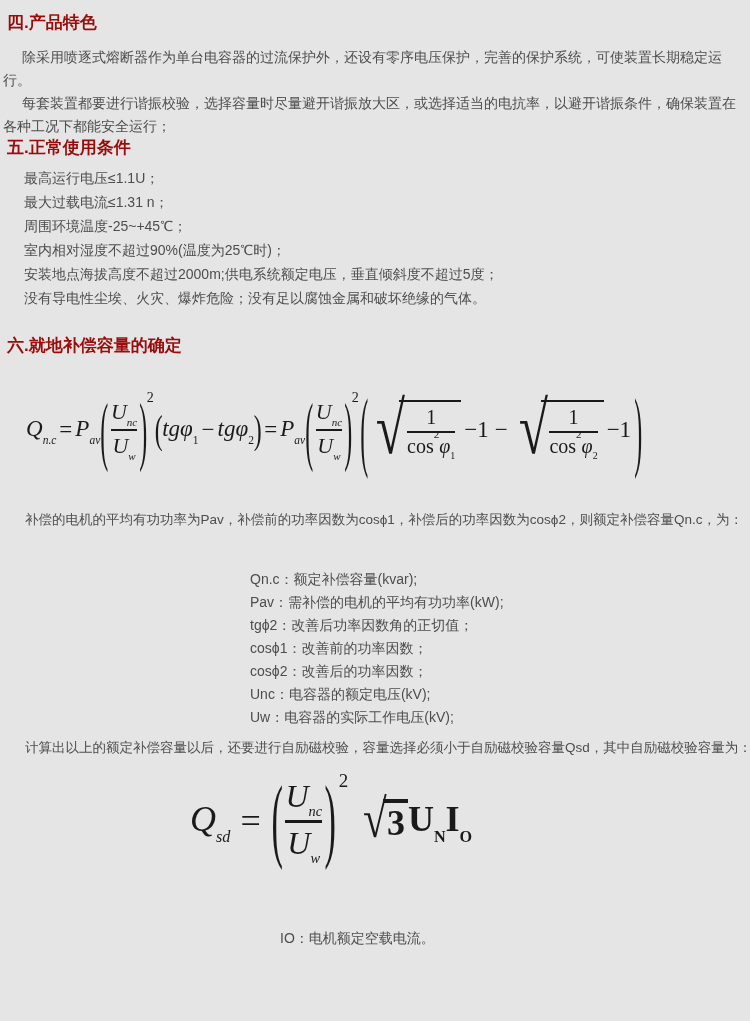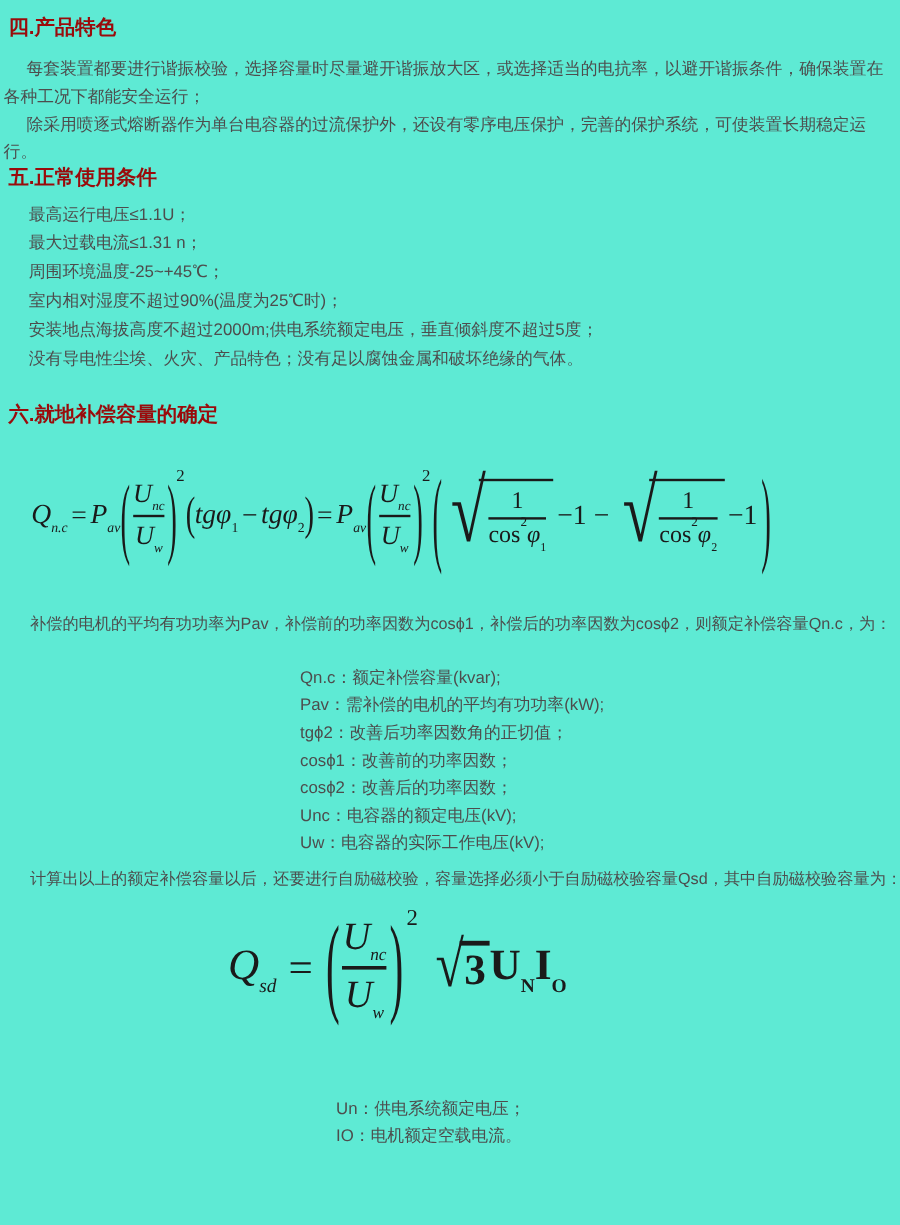--- a/index.html
+++ b/index.html
@@ -1,37 +1,37 @@
 <!DOCTYPE html>
 <html><head>
 <meta charset="utf-8">
 <style>
   html,body { margin:0; padding:0; background:#ffffff; }
   .page {
-    position:relative; width:750px; height:1021px; background:#5eead4;
+    position:relative; width:750px; height:1021px; background:#e5e5e5;
     font-family:"Liberation Sans", sans-serif; color:#4d4d4d; overflow:hidden;
   }
   h2 {
     margin:0; font-size:17px; font-weight:bold; color:#9a0b0b;
     font-family:"Liberation Sans", sans-serif; line-height:20px;
   }
   .s4 { padding-top:13px; margin-left:7px; }
   .s5 { margin-left:7px; }
   .s6 { margin-top:26px; margin-left:7px; }
 
   .paras { margin:13px 2px 0 3px; }
   .paras p { margin:0; text-indent:19px; font-size:14px; line-height:23px; color:#4d4d4d; }
 
   .cond { margin:8px 0 0 24px; font-size:14px; line-height:24px; }
 
   .explain, .note { margin:0 2px 0 6px; font-size:13.5px; line-height:23px; white-space:nowrap; text-indent:19px; }
   .explain { margin-top:32px; }
   .note { margin-top:7px; }
 
-  .defs  { margin:22px 0 0 250px; font-size:14px; line-height:23px; }
+  .defs  { margin:37px 0 0 250px; font-size:14px; line-height:23px; }
   .defs2 { margin:60px 0 0 280px; font-size:14px; line-height:23px; }
 
   
   .formula {
     font-family:"Liberation Serif", serif; color:#1a1a1a;
     display:flex; align-items:center; white-space:nowrap;
   }
   .f1 { margin:28px 0 0 26px; height:92px; font-size:23px; }
   .f2 { margin:16px 0 0 190px; height:92px; font-size:36px; }
 
@@ -71,32 +71,32 @@
   .bserif { font-weight:bold; font-style:normal; }
   .bserif sub { font-style:normal; font-weight:bold; font-size:0.45em; }
 </style>
 </head>
 <body>
 
 <div class="page">
 
   <h2 class="s4">四.产品特色</h2>
   <div class="paras">
+    <p>除采用喷逐式熔断器作为单台电容器的过流保护外，还设有零序电压保护，完善的保护系统，可使装置长期稳定运行。</p>
     <p>每套装置都要进行谐振校验，选择容量时尽量避开谐振放大区，或选择适当的电抗率，以避开谐振条件，确保装置在各种工况下都能安全运行；</p>
-    <p>除采用喷逐式熔断器作为单台电容器的过流保护外，还设有零序电压保护，完善的保护系统，可使装置长期稳定运行。</p>
   </div>
 
   <h2 class="s5">五.正常使用条件</h2>
   <div class="cond">
     <div>最高运行电压≤1.1U；</div>
     <div>最大过载电流≤1.31 n；</div>
     <div>周围环境温度-25~+45℃；</div>
     <div>室内相对湿度不超过90%(温度为25℃时)；</div>
     <div>安装地点海拔高度不超过2000m;供电系统额定电压，垂直倾斜度不超过5度；</div>
-    <div>没有导电性尘埃、火灾、产品特色；没有足以腐蚀金属和破坏绝缘的气体。</div>
+    <div>没有导电性尘埃、火灾、爆炸危险；没有足以腐蚀金属和破坏绝缘的气体。</div>
   </div>
 
   <h2 class="s6">六.就地补偿容量的确定</h2>
 
   <div class="formula f1">
     <span class="fit"><span>Q</span><sub>n.c</sub></span>
     <span class="fop">=</span>
     <span class="fit"><span>P</span><sub>av</sub></span>
     <span class="paren p80">(</span>
     <span class="frac">
@@ -174,17 +174,16 @@
     <span class="paren p80">)</span>
     <sup class="pow">2</sup>
     <span class="sqrt3">
       <span class="rad2">√</span>
       <span class="over3">3</span>
     </span>
     <span class="bserif"><span>U</span><sub>N</sub><span>I</span><sub>O</sub></span>
   </div>
 
   <div class="defs2">
-    <div>Un：供电系统额定电压；</div>
     <div>IO：电机额定空载电流。</div>
   </div>
 
 </div>
 
 </body></html>

